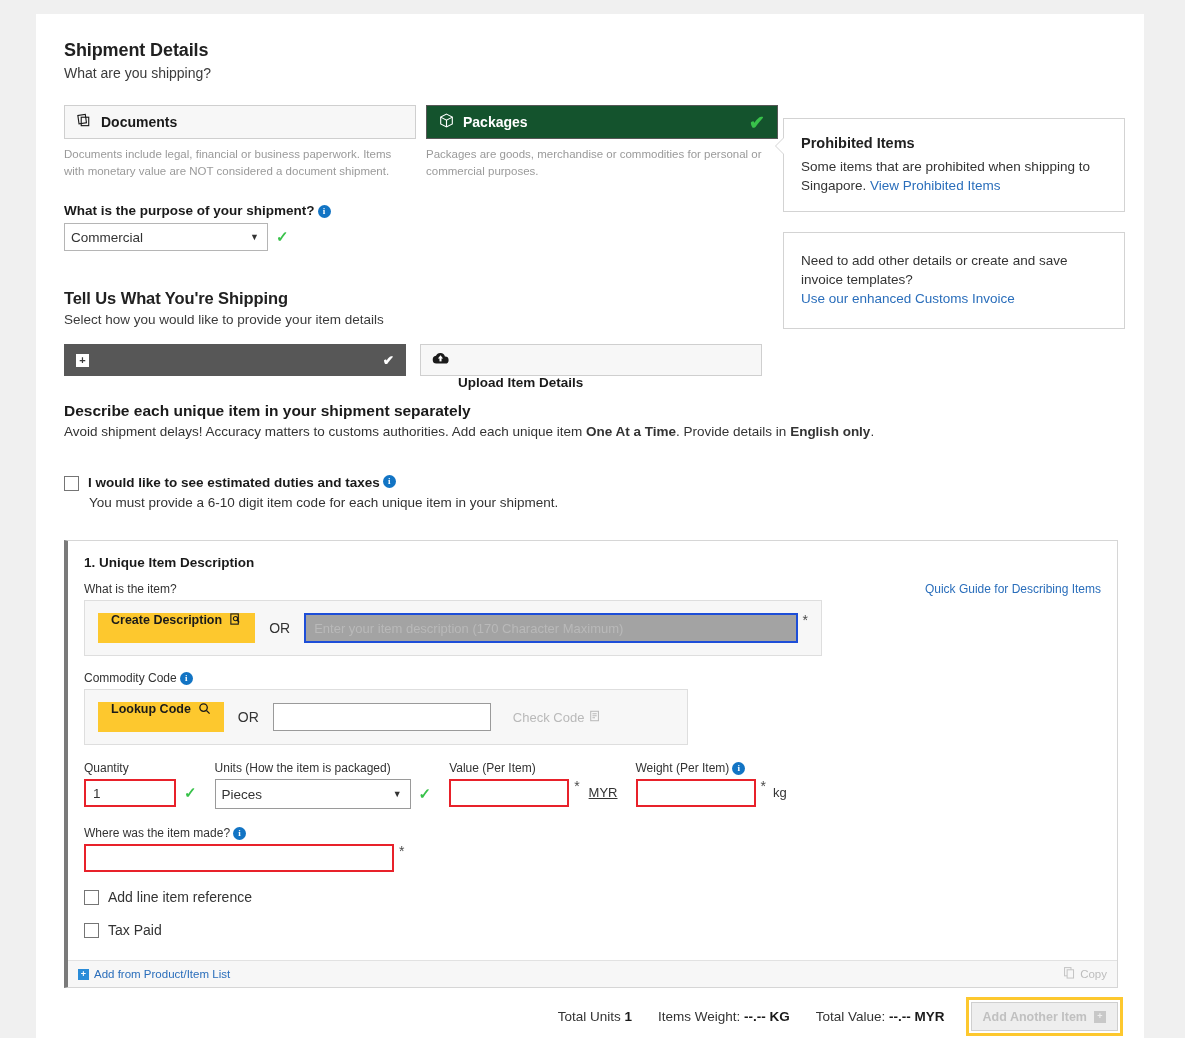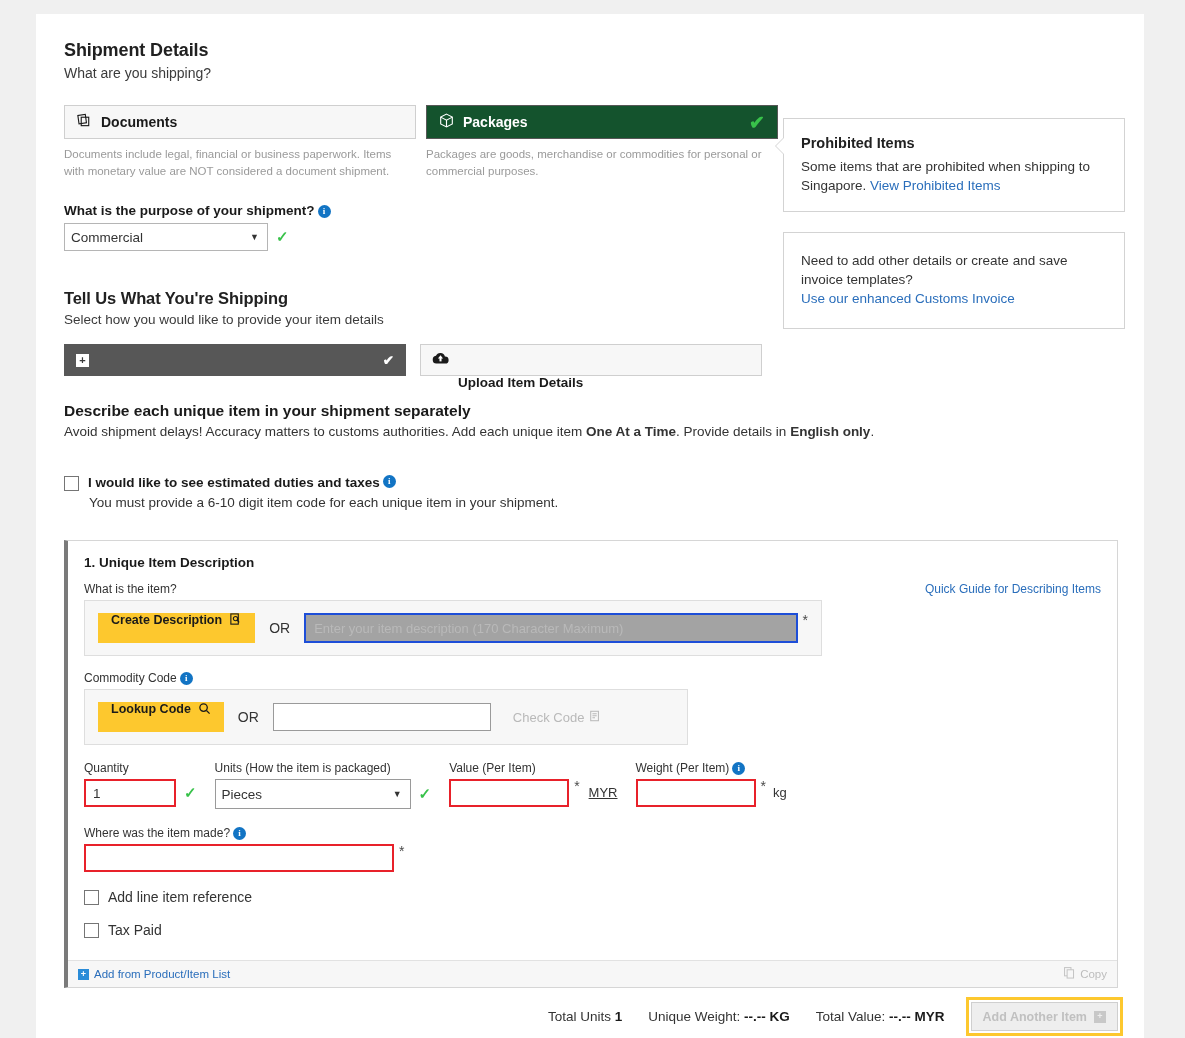--- a/index.html
+++ b/index.html
@@ -397,21 +397,21 @@
                 <rect x="3.4" y="3" width="7" height="9" fill="#f7f7f7"></rect>
           </svg>
         </span>
         <span>Copy</span>
       </span>
     </div>
   </div>
 
   <div class="totals">
     <span class="tot"><span>Total Units</span> <b>1</b></span>
-    <span class="tot"><span>Unique Weight:</span> <b>--.-- KG</b></span>
+    <span class="tot"><span>Items Weight:</span> <b>--.-- KG</b></span>
     <span class="tot"><span>Total Value:</span> <b>--.-- MYR</b></span>
     <button class="btn-add-another">
       <span>Add Another Item</span>
       <span class="plus-grey">+</span>
     </button>
   </div>
 
 </div>
 </div>
 

